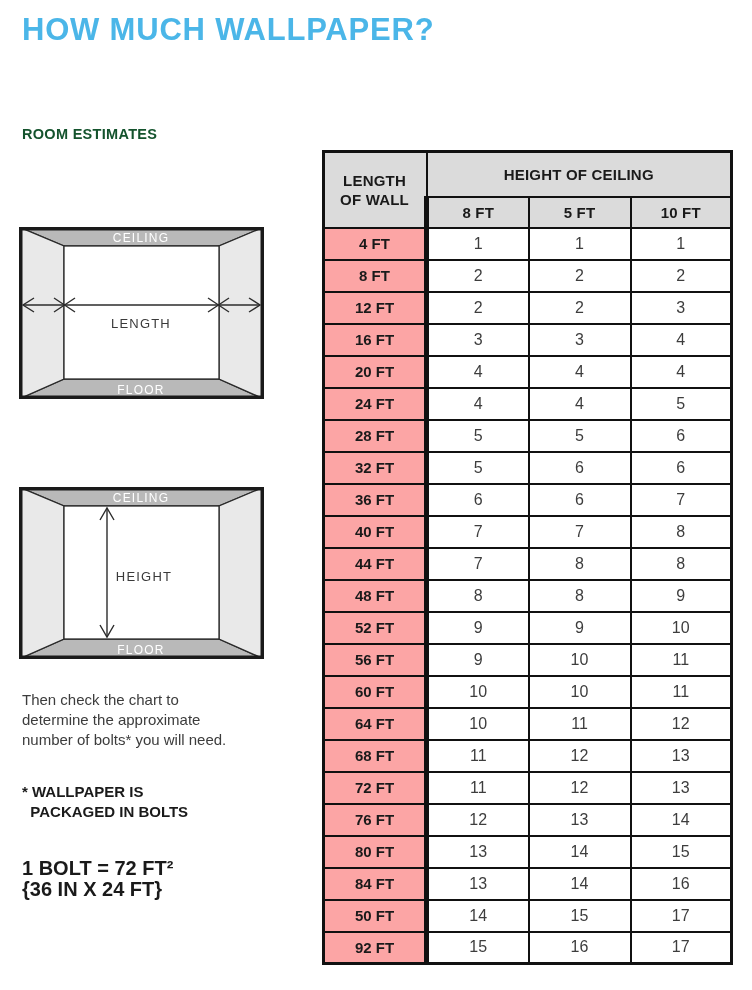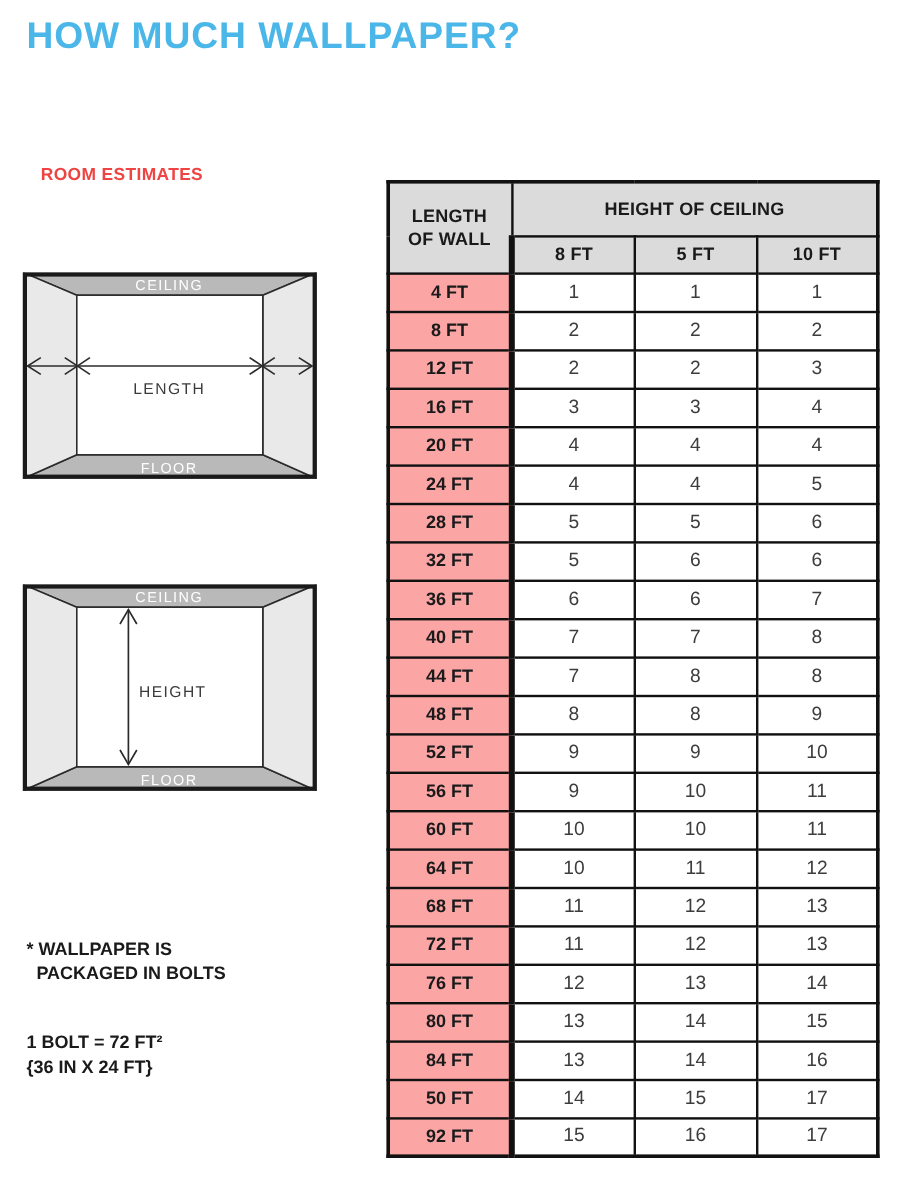--- a/index.html
+++ b/index.html
@@ -6,38 +6,38 @@
   .page {
     position:relative; width:752px; height:990px; background:#ffffff;
     font-family:"Liberation Sans", sans-serif; overflow:hidden;
   }
   .page-title {
     position:absolute; left:22px; top:12px; margin:0;
     font-size:31px; font-weight:bold; letter-spacing:0.8px;
     color:#4bb6e8; white-space:nowrap;
   }
   .section-heading {
-    position:absolute; margin:12px; font-size:14.5px; font-weight:bold;
-    letter-spacing:0.3px; color:#ef4444; white-space:nowrap;
+    position:absolute; margin:0; font-size:14.5px; font-weight:bold;
+    letter-spacing:0.3px; color:#14532d; white-space:nowrap;
   }
   .heading-left  { left:22px; top:126px; }
   .heading-right { left:322px; top:126px; width:408px; text-align:center; }
   .body-text {
     position:absolute; left:22px; margin:0; font-size:15px; line-height:20px;
     color:#3c3c3c; white-space:pre-line;
   }
   .step1 { top:156px; }
   .step2 { top:427px; }
   .step3 { top:690px; }
   .footnote {
     position:absolute; left:22px; top:782px; margin:0; font-size:15px;
     line-height:20px; font-weight:bold; color:#1a1a1a; white-space:pre;
   }
   .bolt-info {
-    position:absolute; left:22px; top:858px; margin:0; font-size:15px;
+    position:absolute; left:22px; top:858px; margin:0; font-size:20px;
     line-height:21px; font-weight:bold; color:#1a1a1a; white-space:pre-line;
   }
   .diagram { position:absolute; left:19px; width:245px; height:172px; }
   .diagram1 { top:227px; }
   .diagram2 { top:487px; }
   .diagram text {
     font-family:"Liberation Sans", sans-serif; font-size:12px;
     letter-spacing:1.2px; font-weight:normal;
   }
   .diagram .room-label { fill:#ffffff; }
@@ -110,20 +110,23 @@
     <g stroke="#2b2b2b" stroke-width="1.4" fill="none">
       <line x1="88" y1="21" x2="88" y2="150"></line>
       <polyline points="81,33 88,21 95,33"></polyline>
       <polyline points="81,138 88,150 95,138"></polyline>
     </g>
     <text x="122" y="15" text-anchor="middle" class="room-label">CEILING</text>
     <text x="122" y="167" text-anchor="middle" class="room-label">FLOOR</text>
     <text x="125" y="94" text-anchor="middle" class="measure-label">HEIGHT</text>
   </svg>
 
+  <p class="body-text step3">Then check the chart to
+determine the approximate
+number of bolts* you will need.</p>
 
   <p class="footnote">* WALLPAPER IS
   PACKAGED IN BOLTS</p>
 
   <p class="bolt-info">1 BOLT = 72 FT²
 {36 IN X 24 FT}</p>
 
 
   <table class="bolts-table">
     <colgroup>

